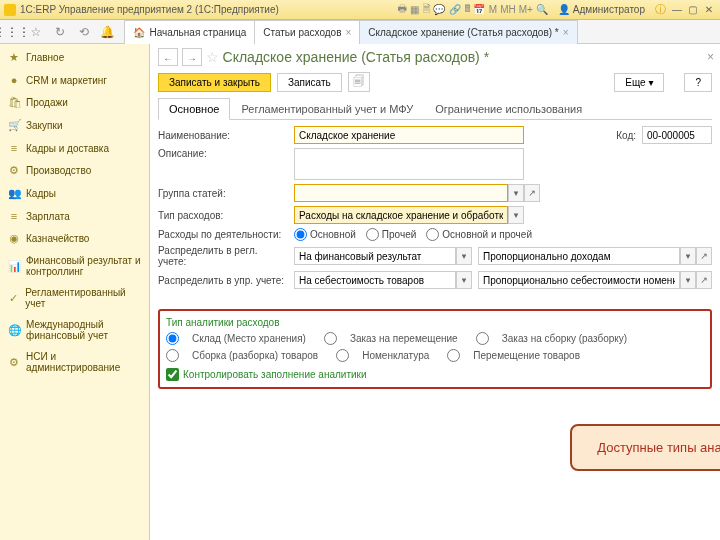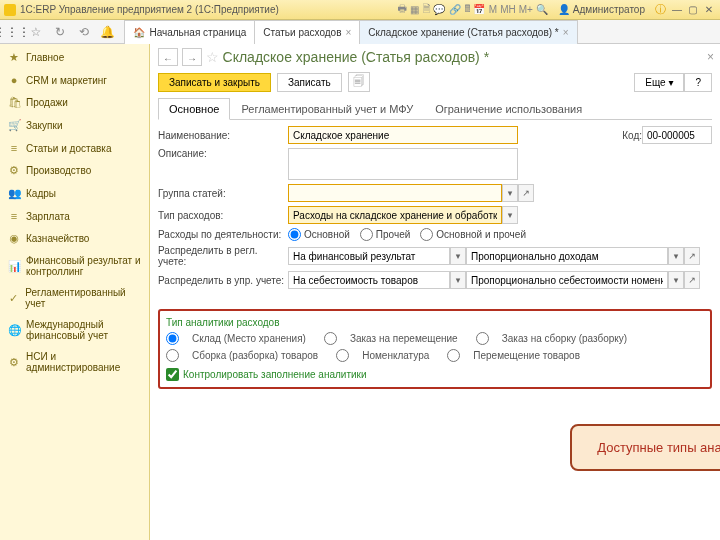--- a/index.html
+++ b/index.html
@@ -32,27 +32,27 @@
 .content-top { display: flex; align-items: center; gap: 4px; margin-bottom: 4px; }
 .nav-btn { width: 20px; height: 18px; border: 1px solid #ccc; background: #fff; display: inline-flex; align-items: center; justify-content: center; font-size: 10px; cursor: pointer; color: #666; }
 .star { color: #ccc; font-size: 14px; }
 .page-title { font-size: 14px; color: #5b7a3f; }
 .close-x { position: absolute; right: 6px; top: 6px; color: #999; font-size: 12px; cursor: pointer; }
 
 .action-row { display: flex; align-items: center; gap: 6px; margin: 6px 0; }
 .btn-yellow { background: #ffd83b; border: 1px solid #d9b200; padding: 3px 10px; font-size: 10px; cursor: pointer; }
 .btn-white { background: #fff; border: 1px solid #ccc; padding: 3px 10px; font-size: 10px; cursor: pointer; }
 .btn-icon { width: 22px; height: 20px; border: 1px solid #ccc; background: #fff; display: inline-flex; align-items: center; justify-content: center; cursor: pointer; color: #888; }
-.action-row .right { margin-left: auto; display: flex; gap: 0; }
+.action-row .right { margin-left: auto; display: flex; gap: 20px; }
 
 .inner-tabs { display: flex; border-bottom: 1px solid #ccc; margin-bottom: 6px; }
 .inner-tab { padding: 4px 10px; font-size: 11px; border: 1px solid transparent; border-bottom: none; cursor: pointer; color: #555; }
 .inner-tab.active { border-color: #ccc; background: #fff; color: #000; border-bottom: 1px solid #fff; margin-bottom: -1px; }
 
-.form-row { display: flex; align-items: center; margin-bottom: 4px; font-size: 10px; }
+.form-row { display: flex; align-items: center; margin-bottom: 4px; gap: 6px; font-size: 10px; }
 .form-row label { width: 130px; color: #444; flex-shrink: 0; }
 .form-row input[type=text] { border: 1px solid #ccc; padding: 2px 4px; font-size: 10px; height: 18px; }
 .form-row input.hl { border: 1px solid #e0a000; background: #fffdf0; }
 .form-row input.hl-sel { border: 1px solid #e0a000; background: #fff5cc; }
 .form-row textarea { border: 1px solid #ccc; padding: 2px 4px; font-size: 10px; width: 230px; height: 32px; resize: none; }
 .form-row .code-label { margin-left: auto; color: #444; }
 .combo { display: flex; align-items: center; }
 .combo input { border-right: none; }
 .combo .cbtn { width: 16px; height: 18px; border: 1px solid #ccc; background: #f5f5f5; display: inline-flex; align-items: center; justify-content: center; font-size: 9px; cursor: pointer; color: #666; }
 .radio-inline { display: flex; gap: 10px; align-items: center; }
@@ -135,21 +135,21 @@
       <div class="side-item">
         <span class="ic">🛍</span>
         <span style="white-space: pre-line;">Продажи</span>
       </div>
       <div class="side-item">
         <span class="ic">🛒</span>
         <span style="white-space: pre-line;">Закупки</span>
       </div>
       <div class="side-item">
         <span class="ic">≡</span>
-        <span style="white-space: pre-line;">Статьи и доставка</span>
+        <span style="white-space: pre-line;">Кадры и доставка</span>
       </div>
       <div class="side-item">
         <span class="ic">⚙</span>
         <span style="white-space: pre-line;">Производство</span>
       </div>
       <div class="side-item">
         <span class="ic">👥</span>
         <span style="white-space: pre-line;">Кадры</span>
       </div>
       <div class="side-item">

